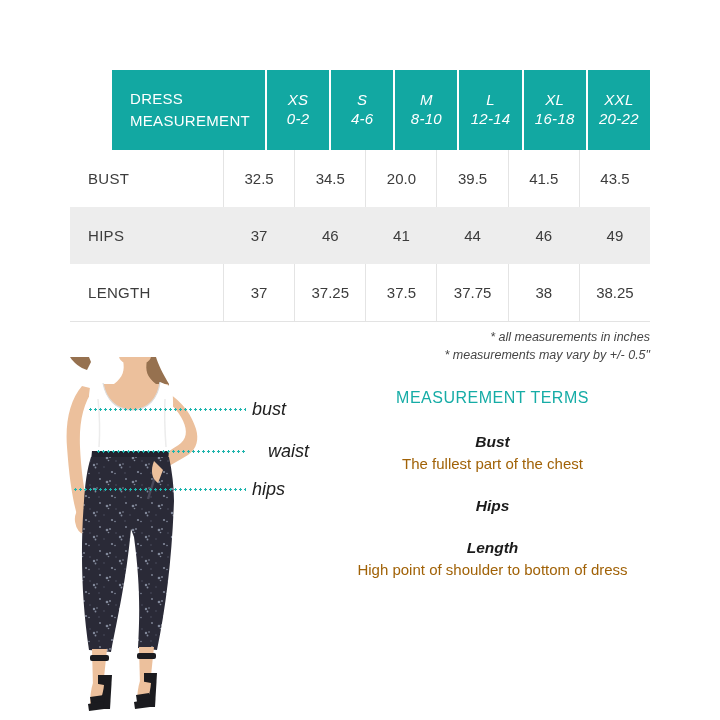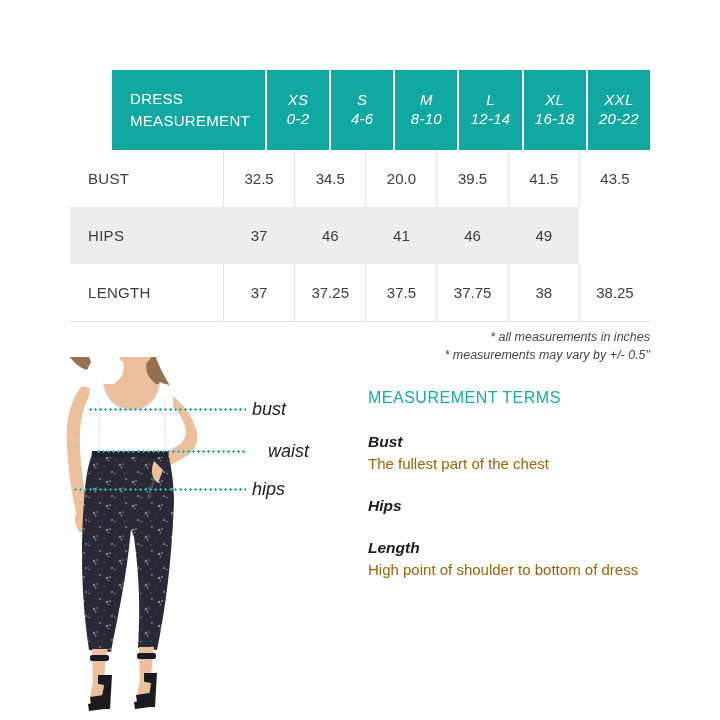--- a/index.html
+++ b/index.html
@@ -29,21 +29,21 @@
   
   .model{position:absolute;left:50px;top:357px;width:195px;height:361px;}
 
   
   .dotline{position:absolute;height:3px;
            background-image:radial-gradient(circle,#1db4ad 1.15px,rgba(0,0,0,0) 1.35px);
            background-size:5px 3px;background-repeat:repeat-x;}
   .measure-label{position:absolute;font-style:italic;font-size:18px;color:#202020;}
 
   
-  .terms{position:absolute;left:368px;top:389px;width:305px;}
+  .terms{position:absolute;left:340px;top:389px;width:305px;text-align:center;}
   .terms-title{color:#16aca6;font-size:16px;letter-spacing:.5px;margin-bottom:24px;}
   .term-group{margin-bottom:21px;}
   .term-name{font-weight:bold;font-style:italic;font-size:15.5px;color:#1b1b1b;
              line-height:21px;margin-bottom:1px;}
   .term-def{font-size:15px;color:#a16207;line-height:21px;}
 </style>
 </head>
 <body>
 
 <div class="canvas">
@@ -85,20 +85,21 @@
       <div class="cell">39.5</div>
       <div class="cell">41.5</div>
       <div class="cell">43.5</div>
     </div>
 
     <div class="t-row body alt">
       <div class="cell label-cell">HIPS</div>
       <div class="cell">37</div>
       <div class="cell">46</div>
       <div class="cell">41</div>
+      <div class="cell">44</div>
       <div class="cell">46</div>
       <div class="cell">49</div>
     </div>
 
     <div class="t-row body">
       <div class="cell label-cell">LENGTH</div>
       <div class="cell">37</div>
       <div class="cell">37.25</div>
       <div class="cell">37.5</div>
       <div class="cell">37.75</div>

